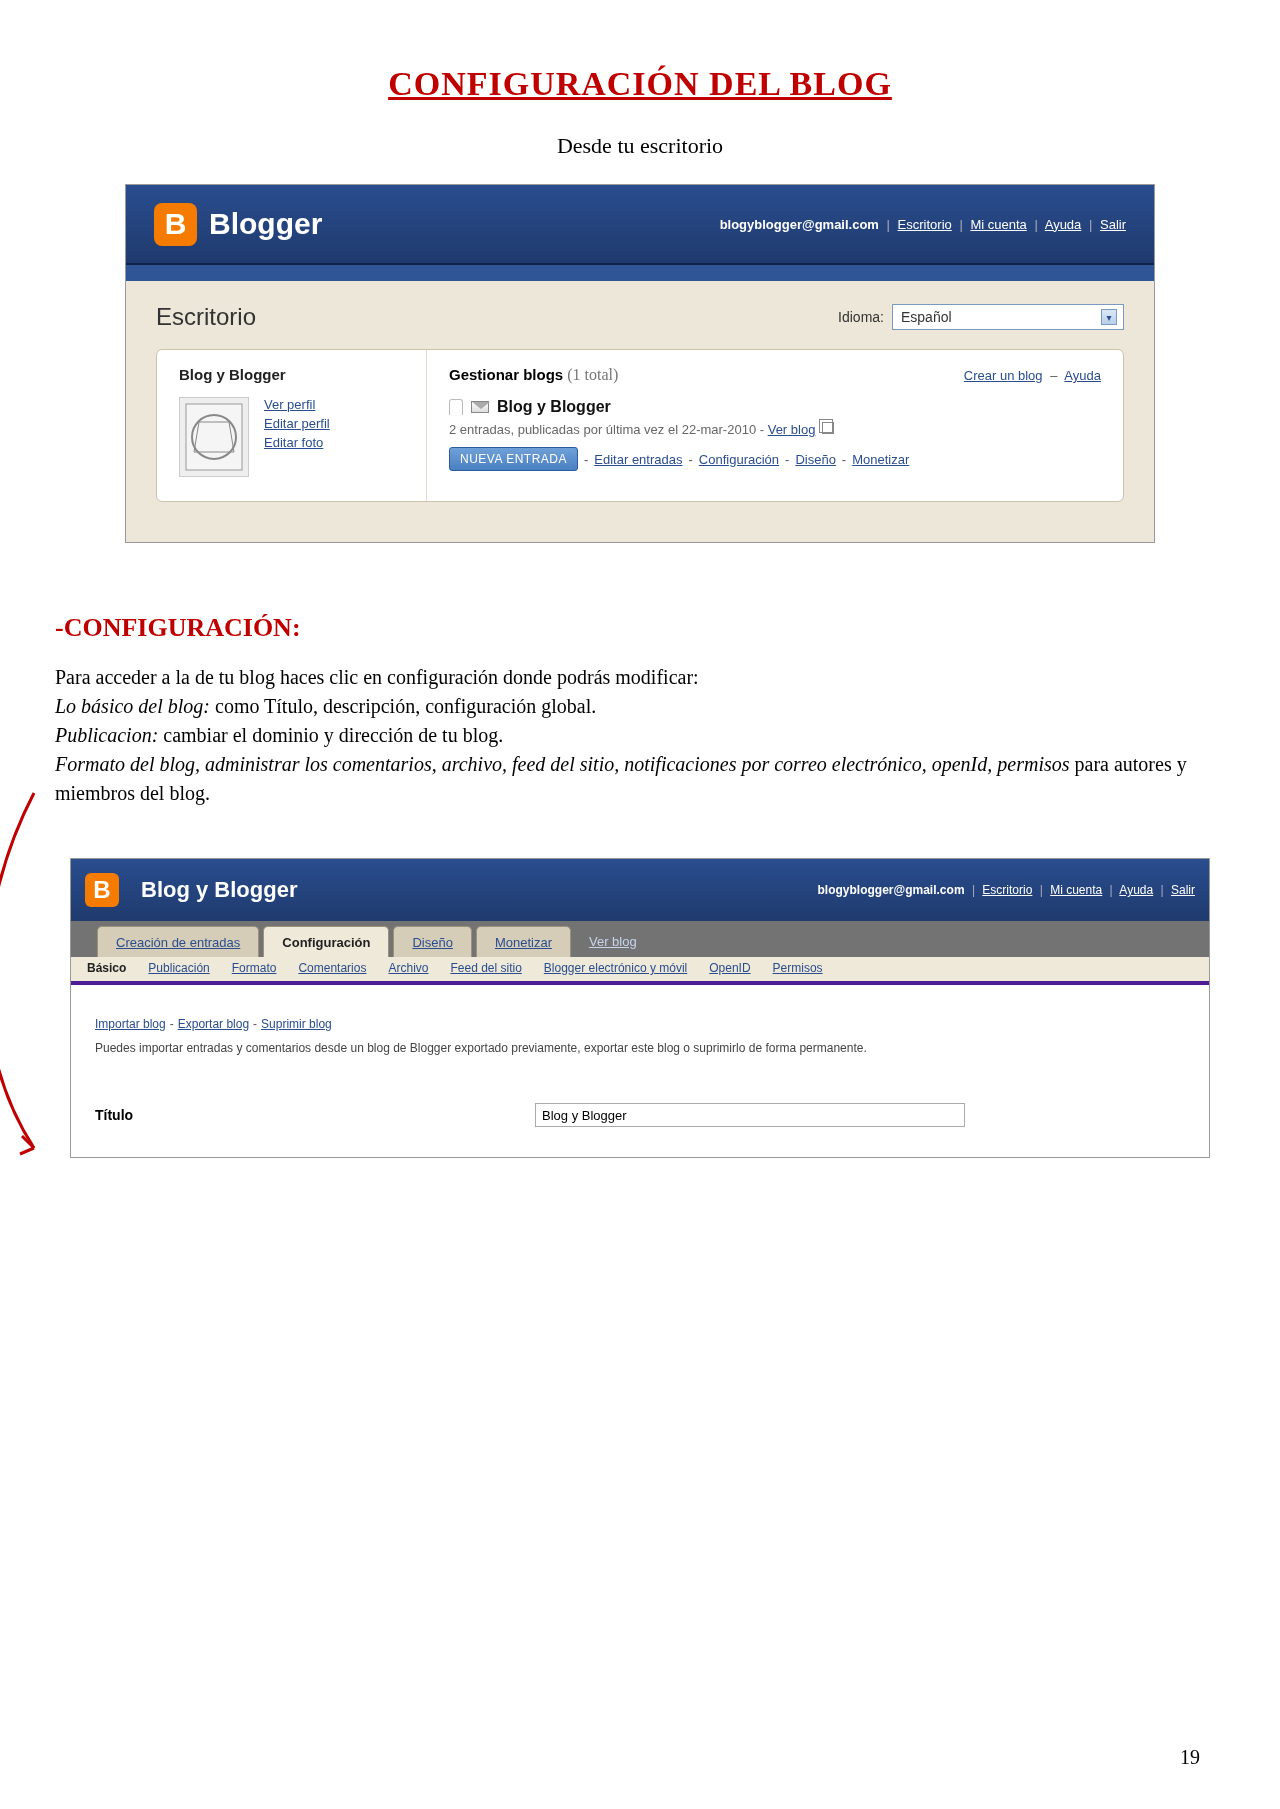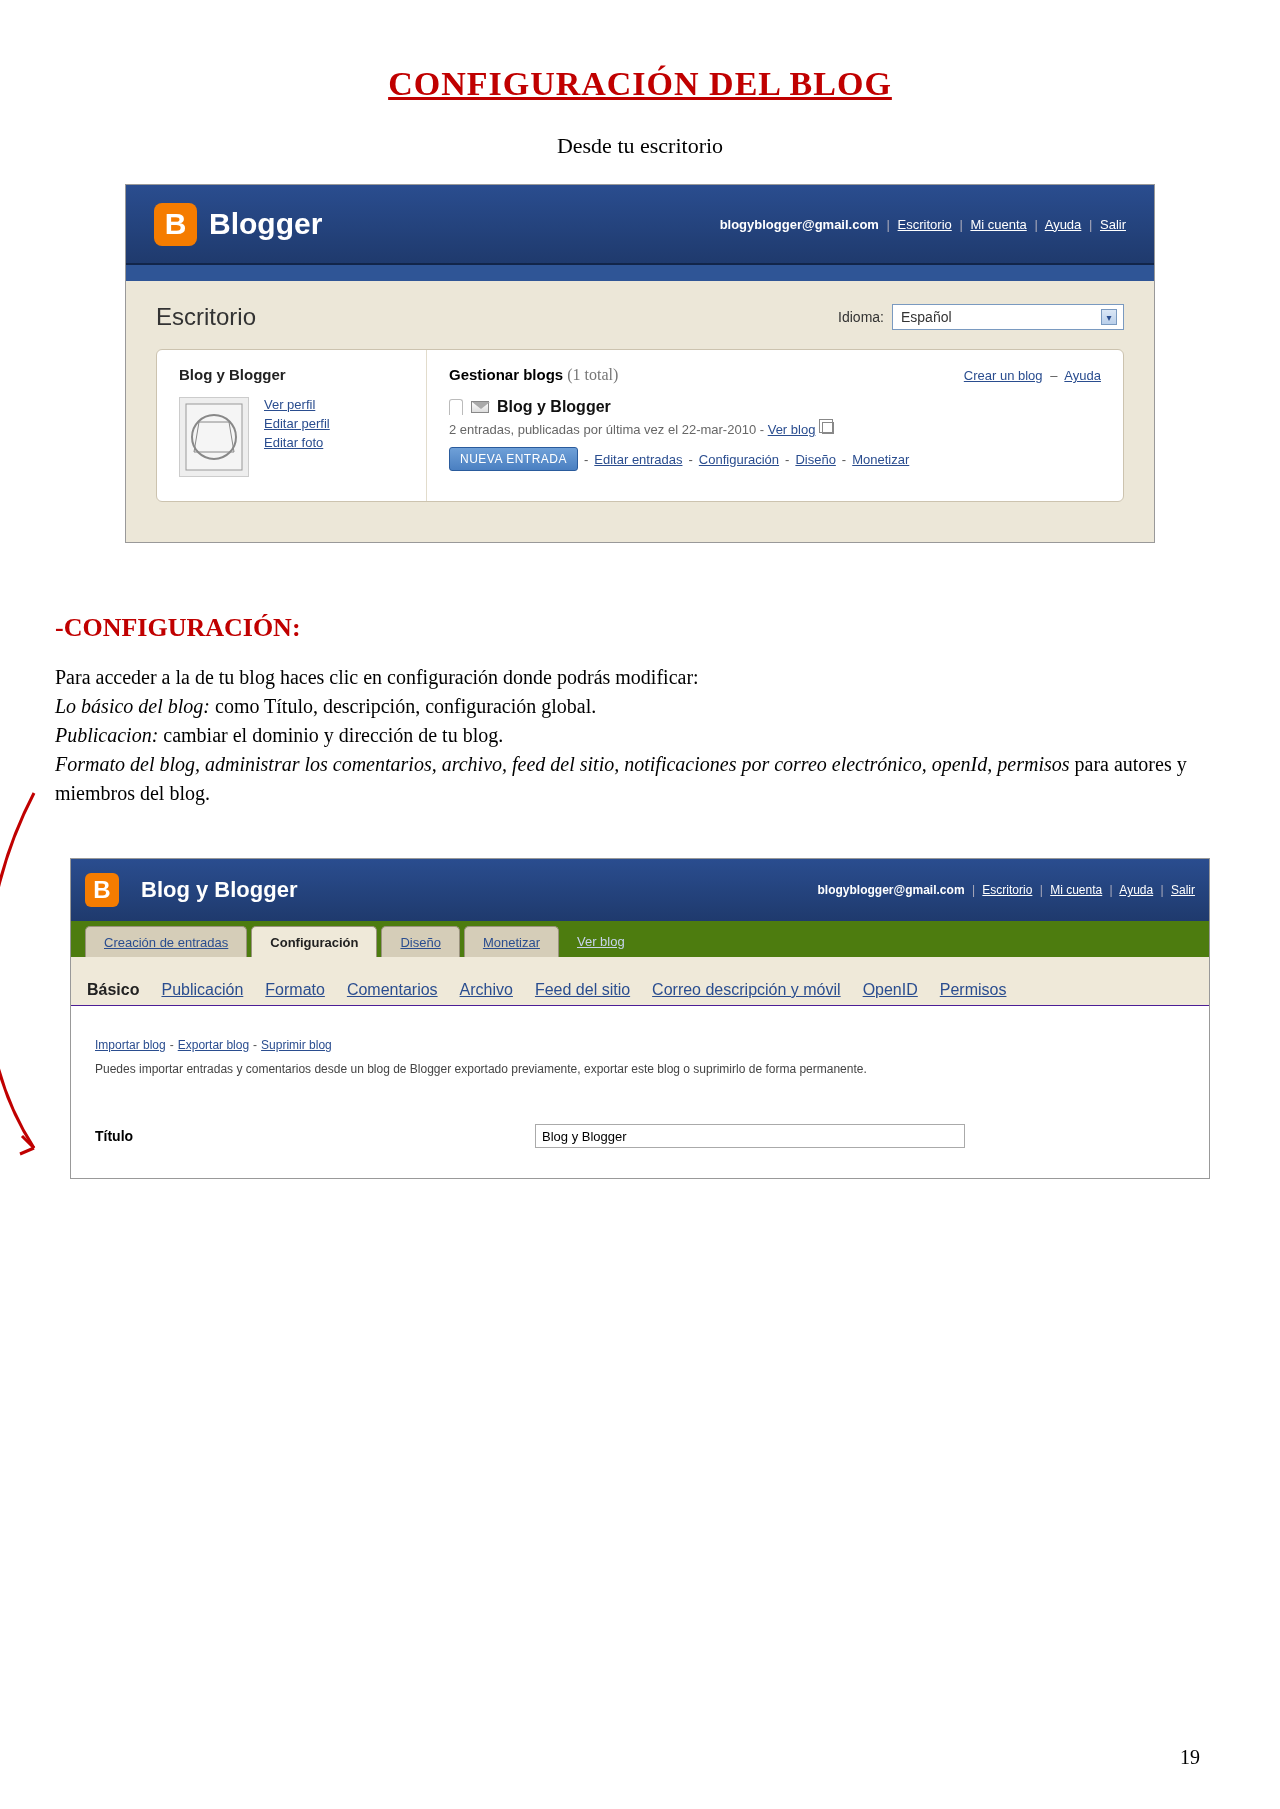--- a/index.html
+++ b/index.html
@@ -255,22 +255,22 @@
     display:flex; align-items:center;
     padding: 0 14px;
   }
   .shot2-topbar .blogger-logo-box { width:34px;height:34px;border-radius:6px;}
   .shot2-topbar .blogger-logo-box span{font-size:24px;}
   .shot2-title { color:#fff; font-size:22px; font-weight:bold; margin-left:10px;}
   .shot2-topbar .topbar-right { font-size: 12px; }
 
   .maintabs {
     display:flex;
-    background:#4d7c0f;
-    padding-left: 14px;
+    background:#737373;
+    padding-left: 26px;
     align-items: flex-end;
     height: 36px;
   }
   .maintab {
     background:#d5cdb8;
     border:1px solid #9a927e;
     border-bottom:none;
     border-radius: 5px 5px 0 0;
     padding: 8px 18px 7px 18px;
     margin-right: 4px;
@@ -288,24 +288,24 @@
   .maintab.plain {
     background: transparent;
     border: none;
     color:#c7d4ec;
     text-decoration: underline;
     padding: 8px 14px;
   }
 
   .subtabs {
     background:#efe9d9;
-    border-bottom: 1px solid #4c1d95;
-    padding: 24px 16px 6px 16px;
+    border-bottom: 4px solid #4c1d95;
+    padding: 4px 16px 6px 16px;
     display:flex; gap: 22px;
-    font-size: 16px;
+    font-size: 12px;
   }
   .subtab { color:#2a4d8f; text-decoration: underline; cursor:pointer;}
   .subtab.active { color:#222; font-weight:bold; text-decoration:none;}
 
   .shot2-body {
     background:#fff;
     padding: 30px 24px 30px 24px;
   }
   .tool-row { display:flex; }
   .tool-left { width: 440px; font-weight:bold; font-size:14px; color:#222;}
@@ -456,21 +456,21 @@
     <div class="maintab">Monetizar</div>
     <div class="maintab plain">Ver blog</div>
   </div>
   <div class="subtabs">
     <span class="subtab active">Básico</span>
     <span class="subtab">Publicación</span>
     <span class="subtab">Formato</span>
     <span class="subtab">Comentarios</span>
     <span class="subtab">Archivo</span>
     <span class="subtab">Feed del sitio</span>
-    <span class="subtab">Correo descripción y móvil</span>
+    <span class="subtab">Blogger electrónico y móvil</span>
     <span class="subtab">OpenID</span>
     <span class="subtab">Permisos</span>
   </div>
   <div class="shot2-body">
     <div class="tool-row">
       <div class="tool-right">
         <div class="toollinks">
           <a>Importar blog</a><span class="dash">-</span><a>Exportar blog</a><span class="dash">-</span><a>Suprimir blog</a>
         </div>
         <p>Puedes importar entradas y comentarios desde un blog de Blogger exportado previamente, exportar este blog o suprimirlo de forma permanente.</p>

